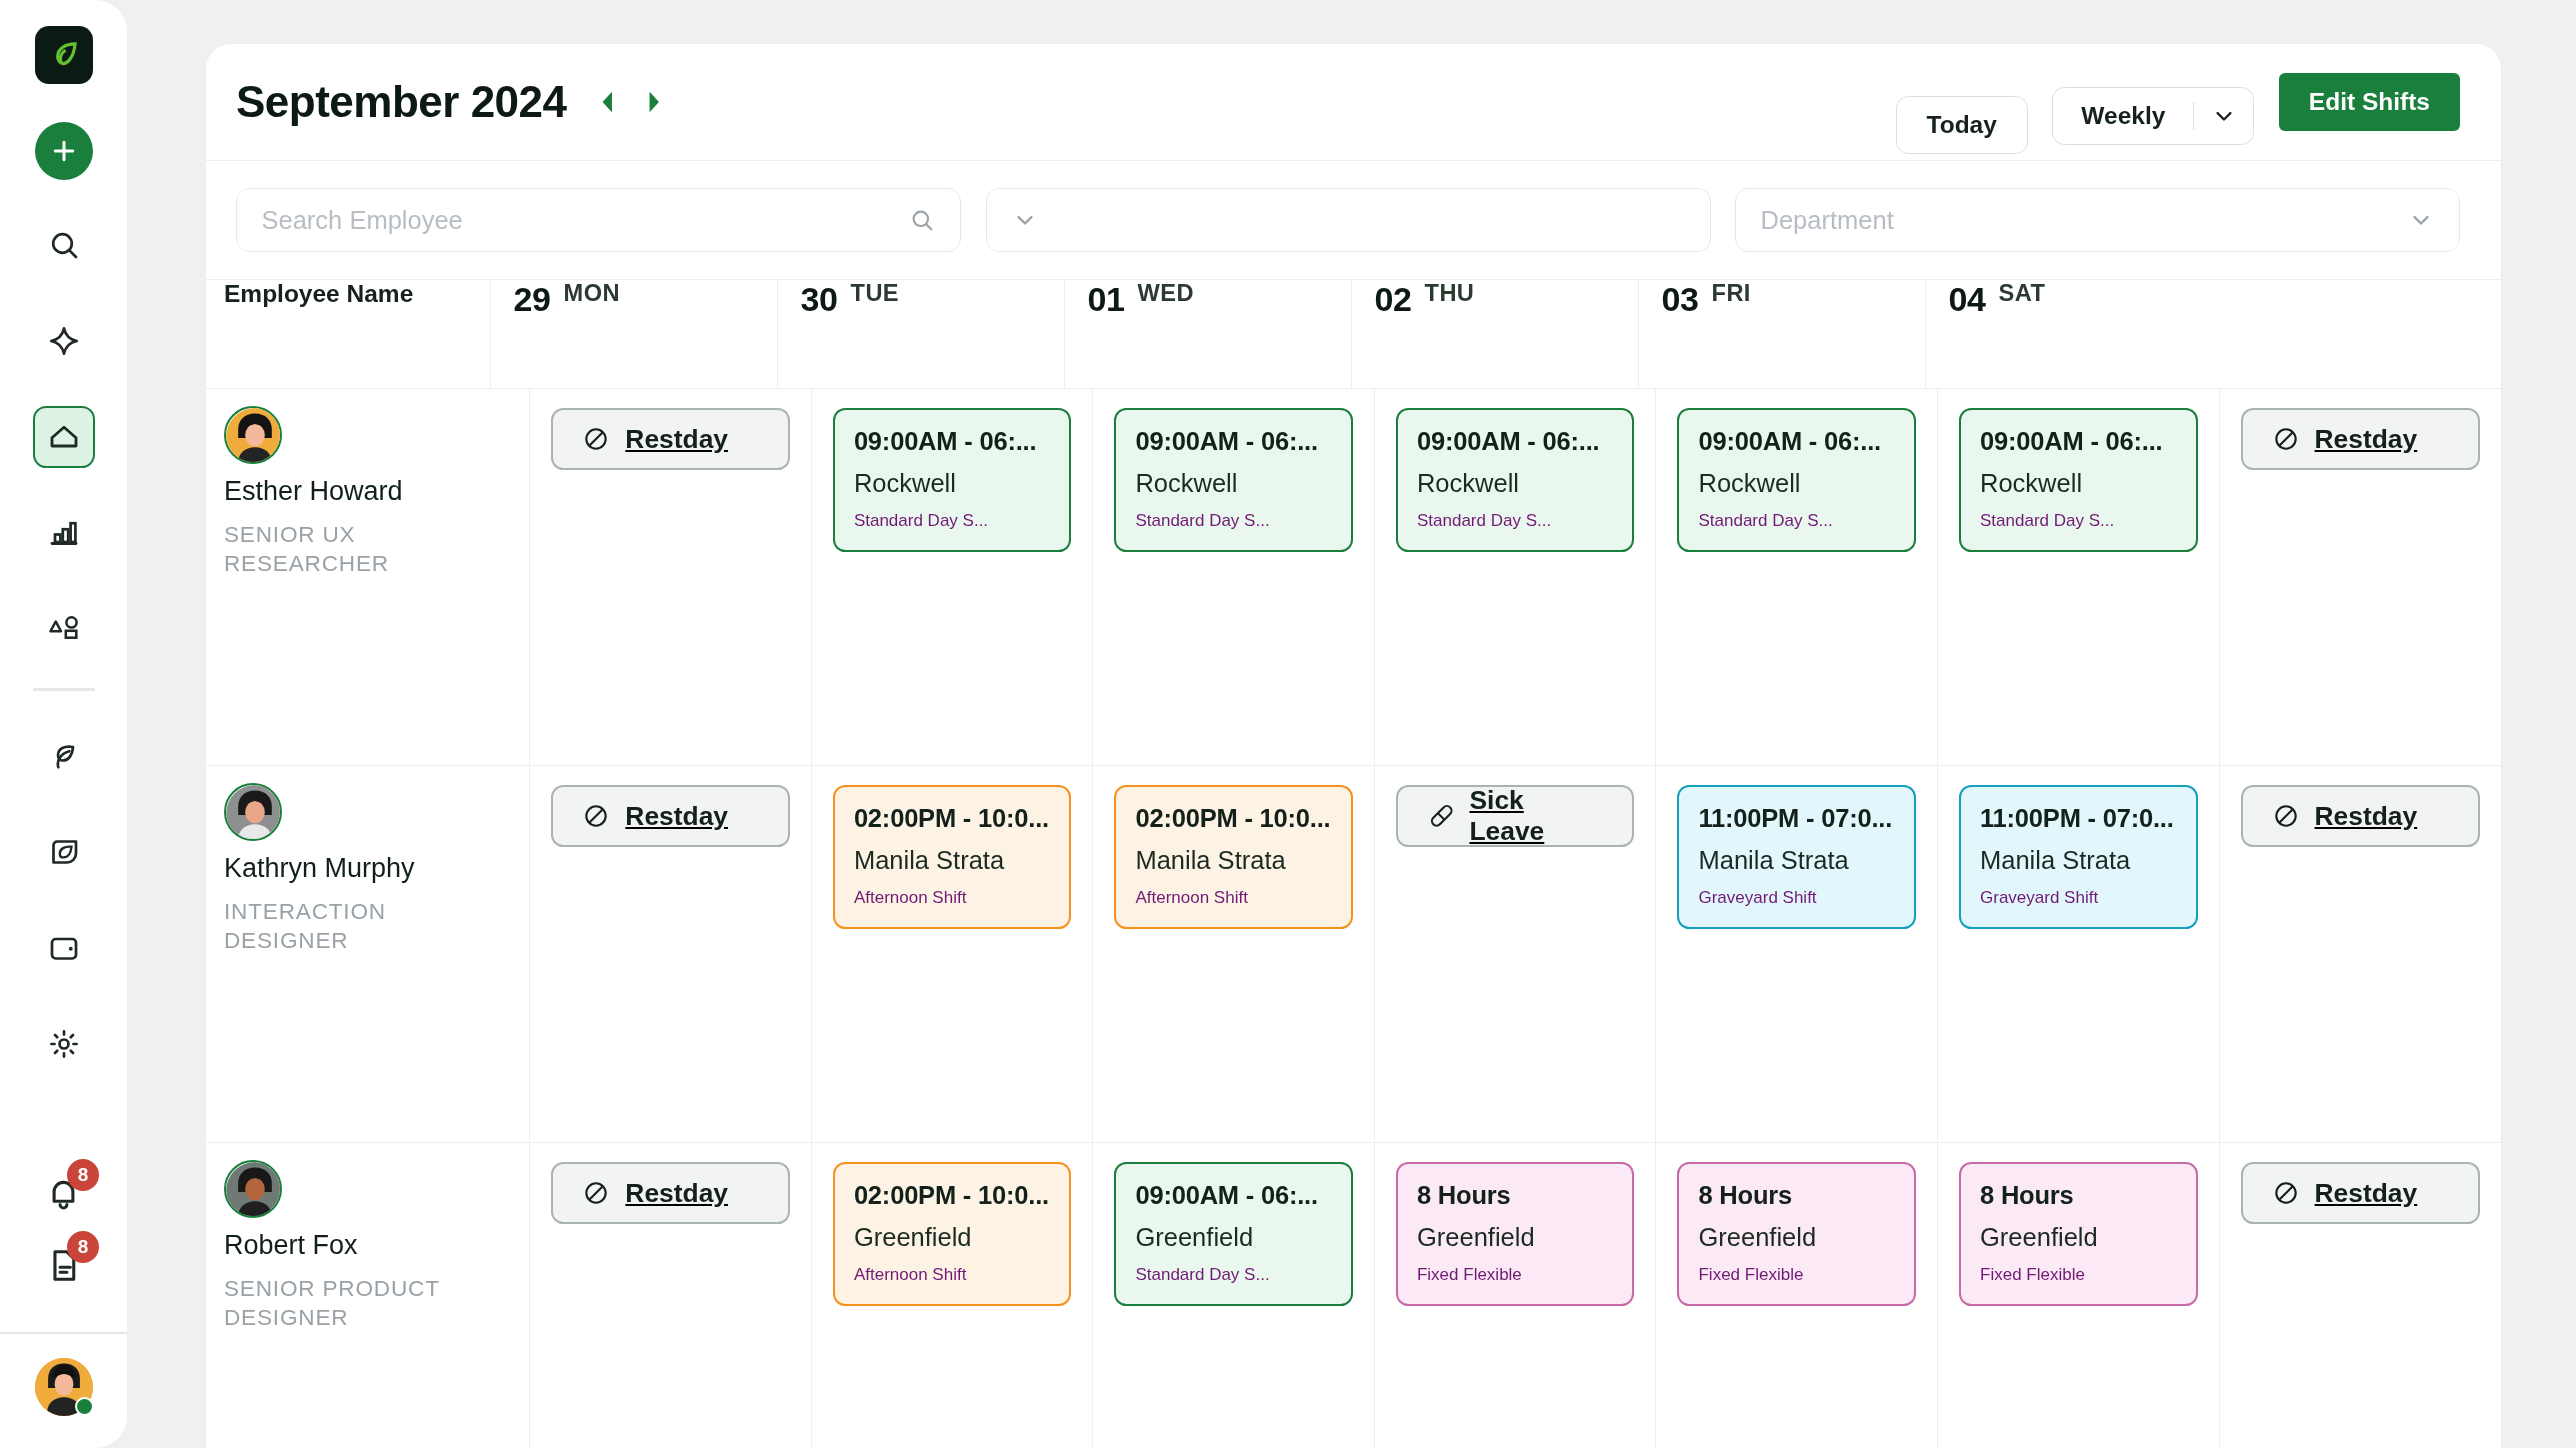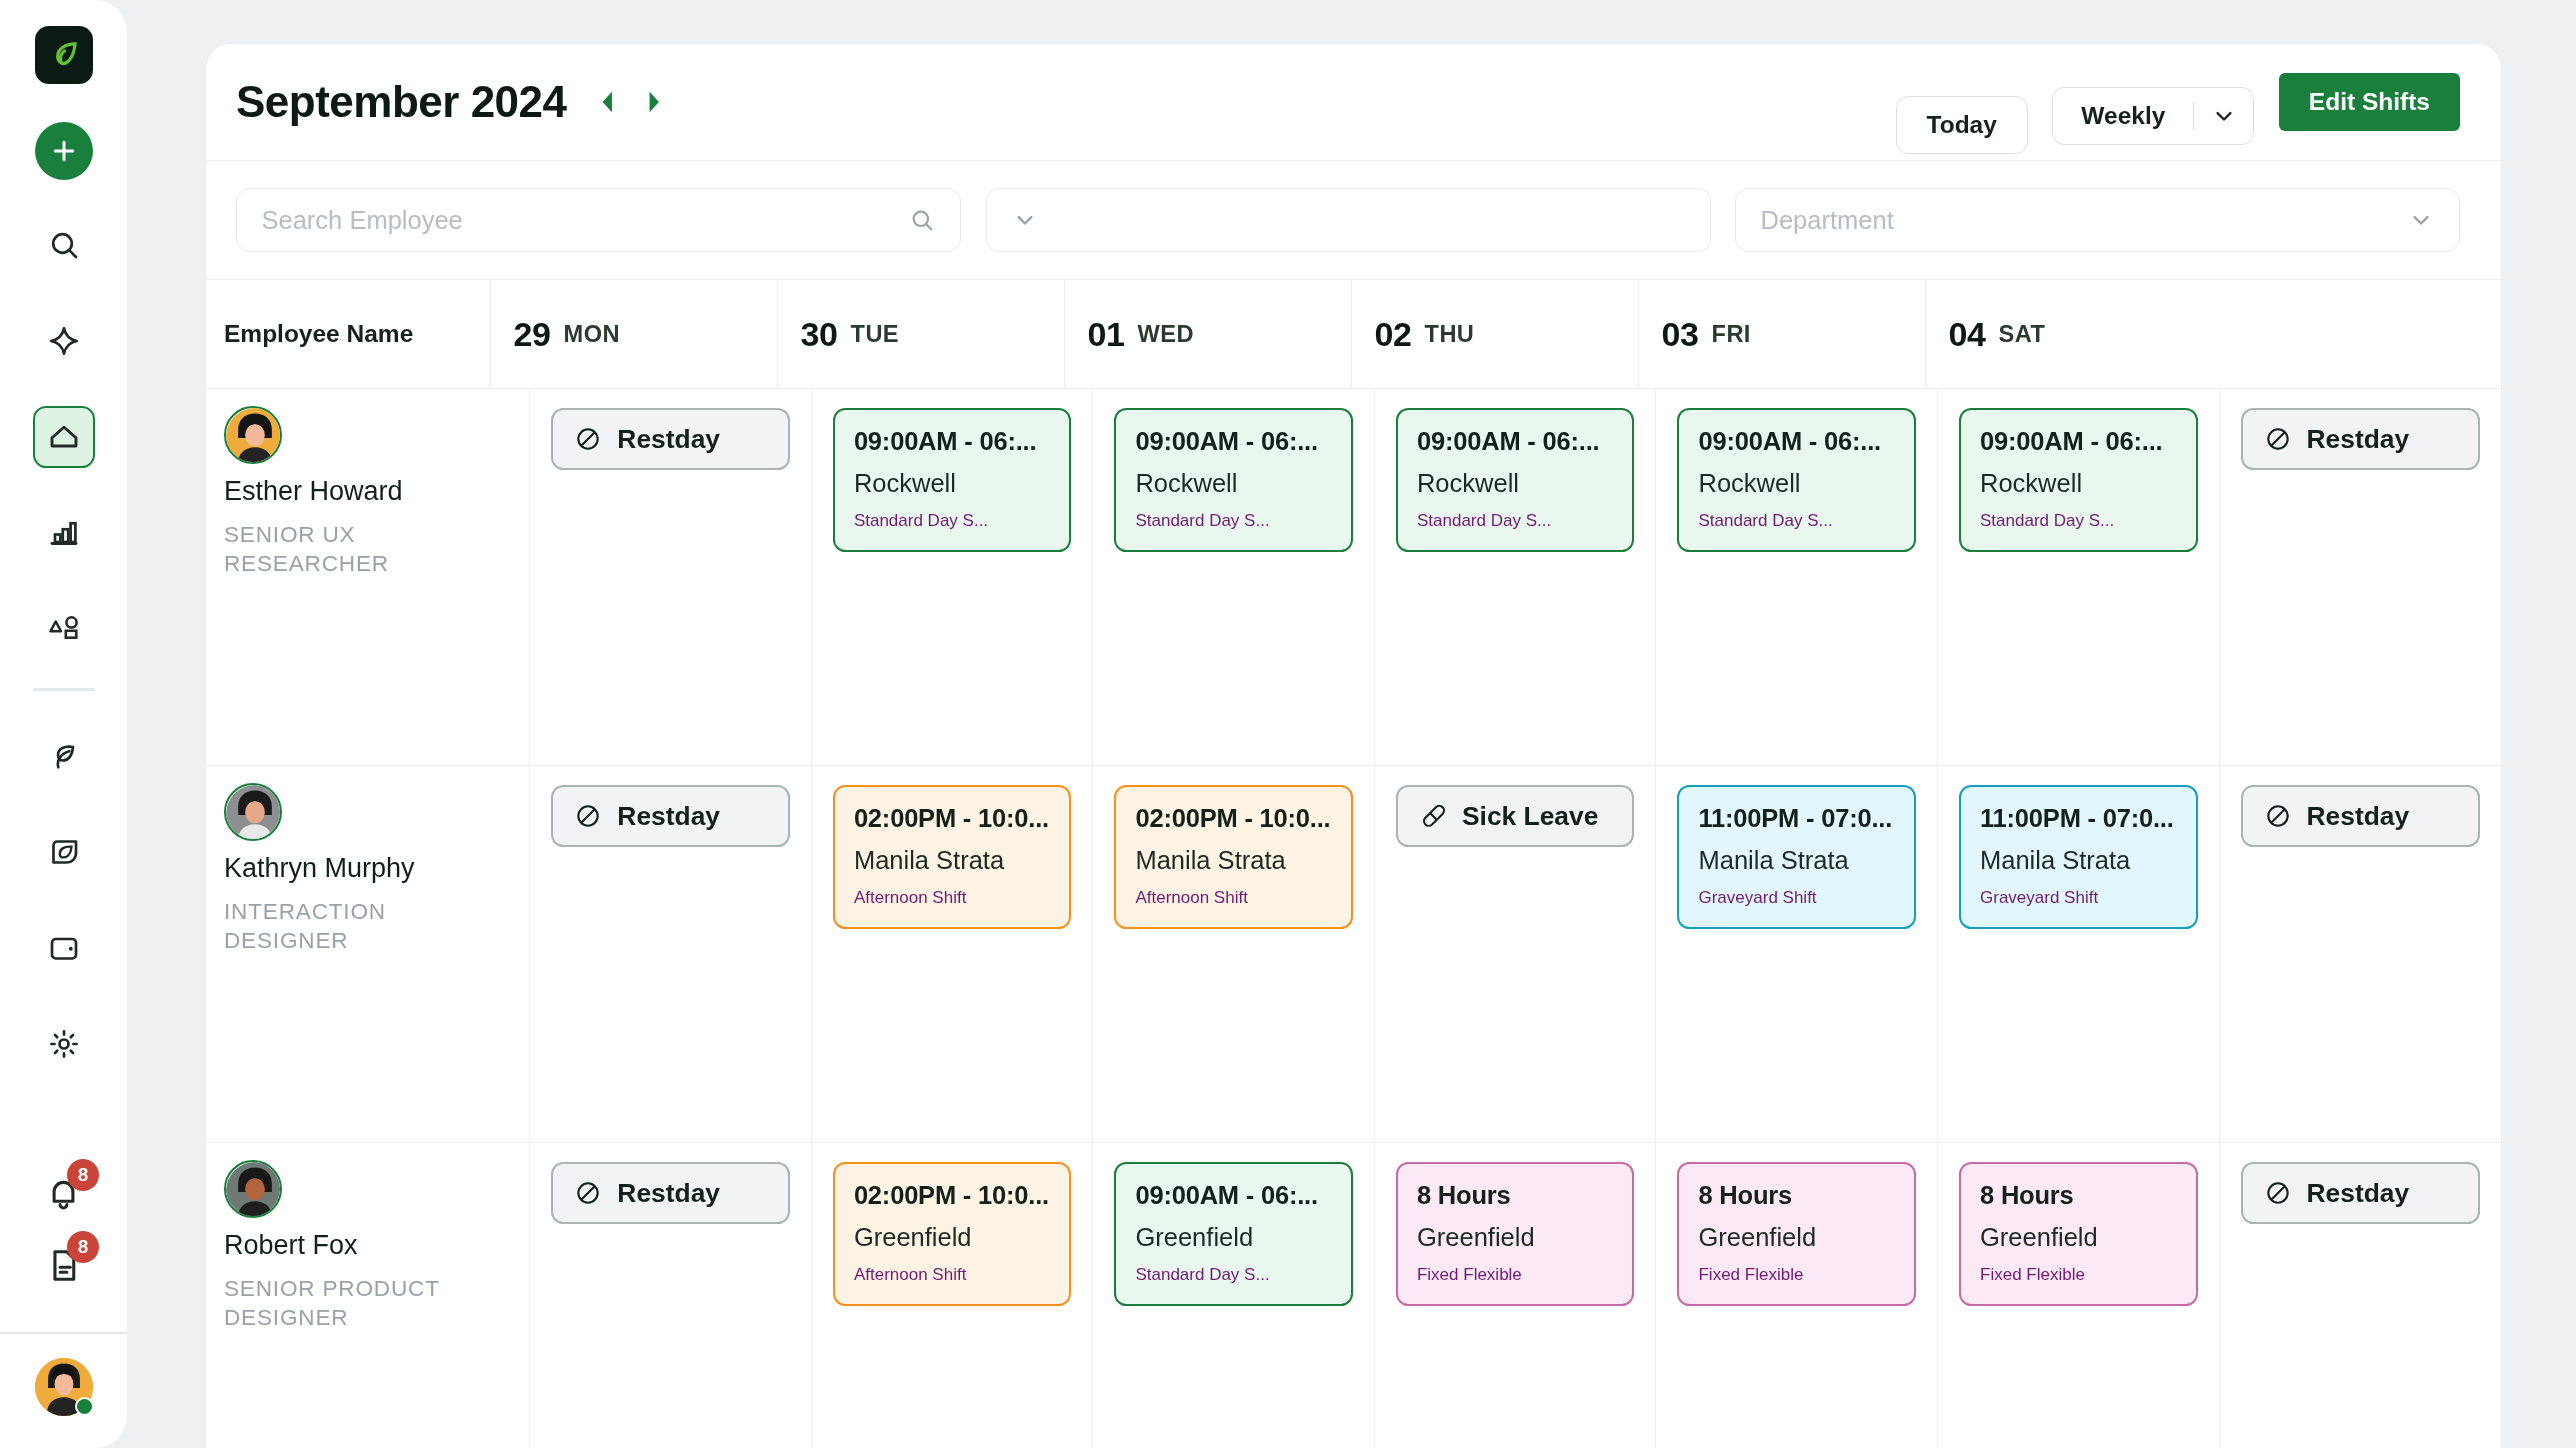--- a/index.html
+++ b/index.html
@@ -130,21 +130,21 @@
   .field .ph { font-size: 25.5px; color: #b7bdc2; flex: 1; }
   .f-search { width: 728px; }
   .f-company { width: 728px; }
   .f-dept { width: 728px; }
 
   
   .grid-head {
     display: flex; height: 109px; border-bottom: 1.4px solid #eceef0;
   }
   .gh-cell {
-    display: flex; align-items: center; padding-left: 22.6px;
+    display: flex; padding-left: 22.6px;
     border-right: 1.4px solid #eceef0;
   }
   .gh-cell:last-child { border-right: none; }
   .col-name { width: 285px; padding-left: 18px; }
   .col-day  { width: 287px; }
   .gh-label { font-size: 24.5px; font-weight: 700; color: #16221b; }
   .daynum {
     font-size: 34px; font-weight: 700; color: #0d1a14; letter-spacing: -0.5px;
   }
   .daynum.today {
@@ -185,21 +185,22 @@
   .card .t2 { font-size: 25.5px; color: #1d2a23; margin-top: 13.2px; }
   .card .t3 { font-size: 17px; color: #701a75; margin-top: 13.2px; }
   .c-green { background: #eaf7ee; border-color: #1a7f3c; }
   .c-orange{ background: #fdf3e4; border-color: #f6911e; }
   .c-blue  { background: #e2f7fb; border-color: #14a0bd; }
   .c-pink  { background: #fbeaf5; border-color: #c76aa8; }
 
   .pill {
     height: 62px; border-radius: 12.3px; border: 2.4px solid #aab4b3;
     background: #f1f3f4; display: flex; align-items: center; gap: 15px;
-    padding: 0 21px;
+    padding: 0 29px;
+    text-decoration: underline;
   }
   .pill .lab { font-size: 26.4px; font-weight: 700; color: #14201a; }
 </style>
 </head>
 <body>
 
 <div class="sidebar">
   <div class="logo-tile">
     <svg width="38" height="38" viewBox="0 0 24 24" fill="none">
       <path d="M19 5c-6 0-11 3-11 8 0 2 1 3.5 2.6 4.2C13 18.2 18 15 19 5Z" stroke="#63c132" stroke-width="2" fill="none"></path>

